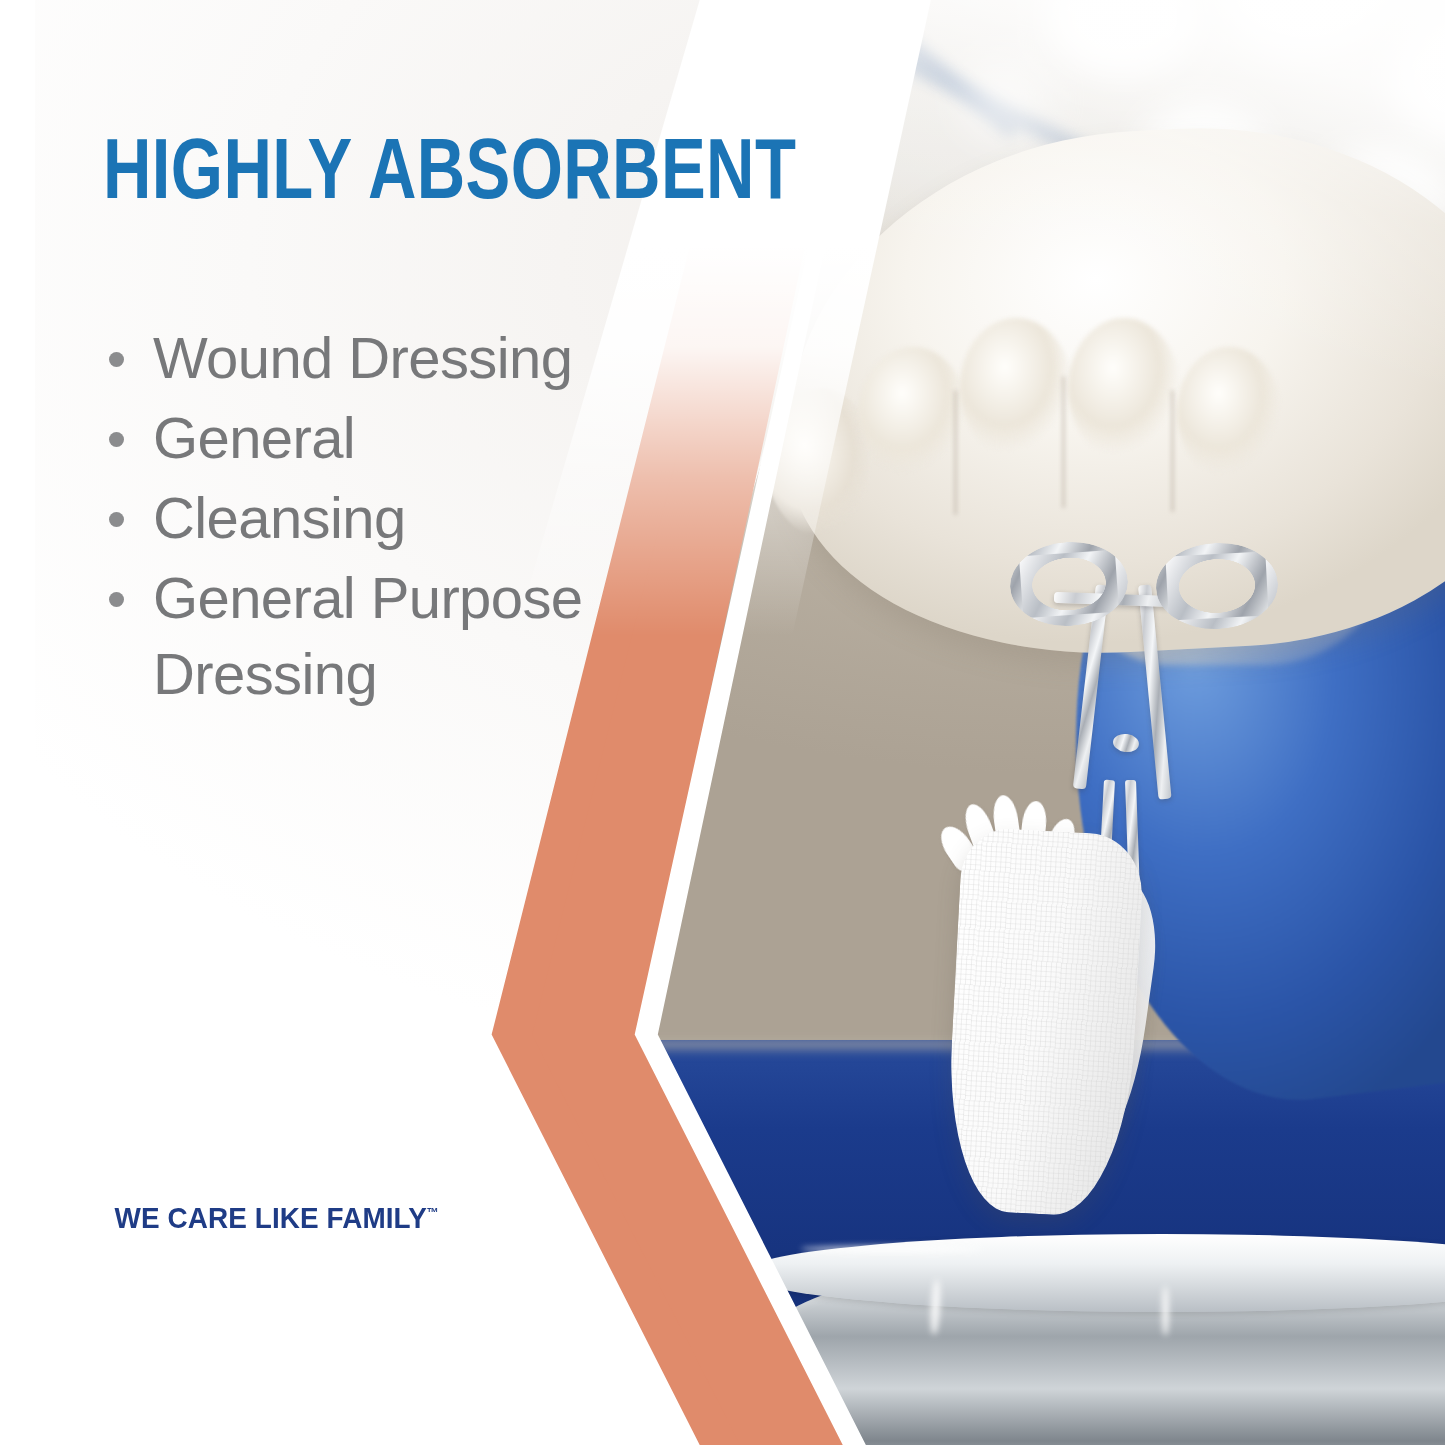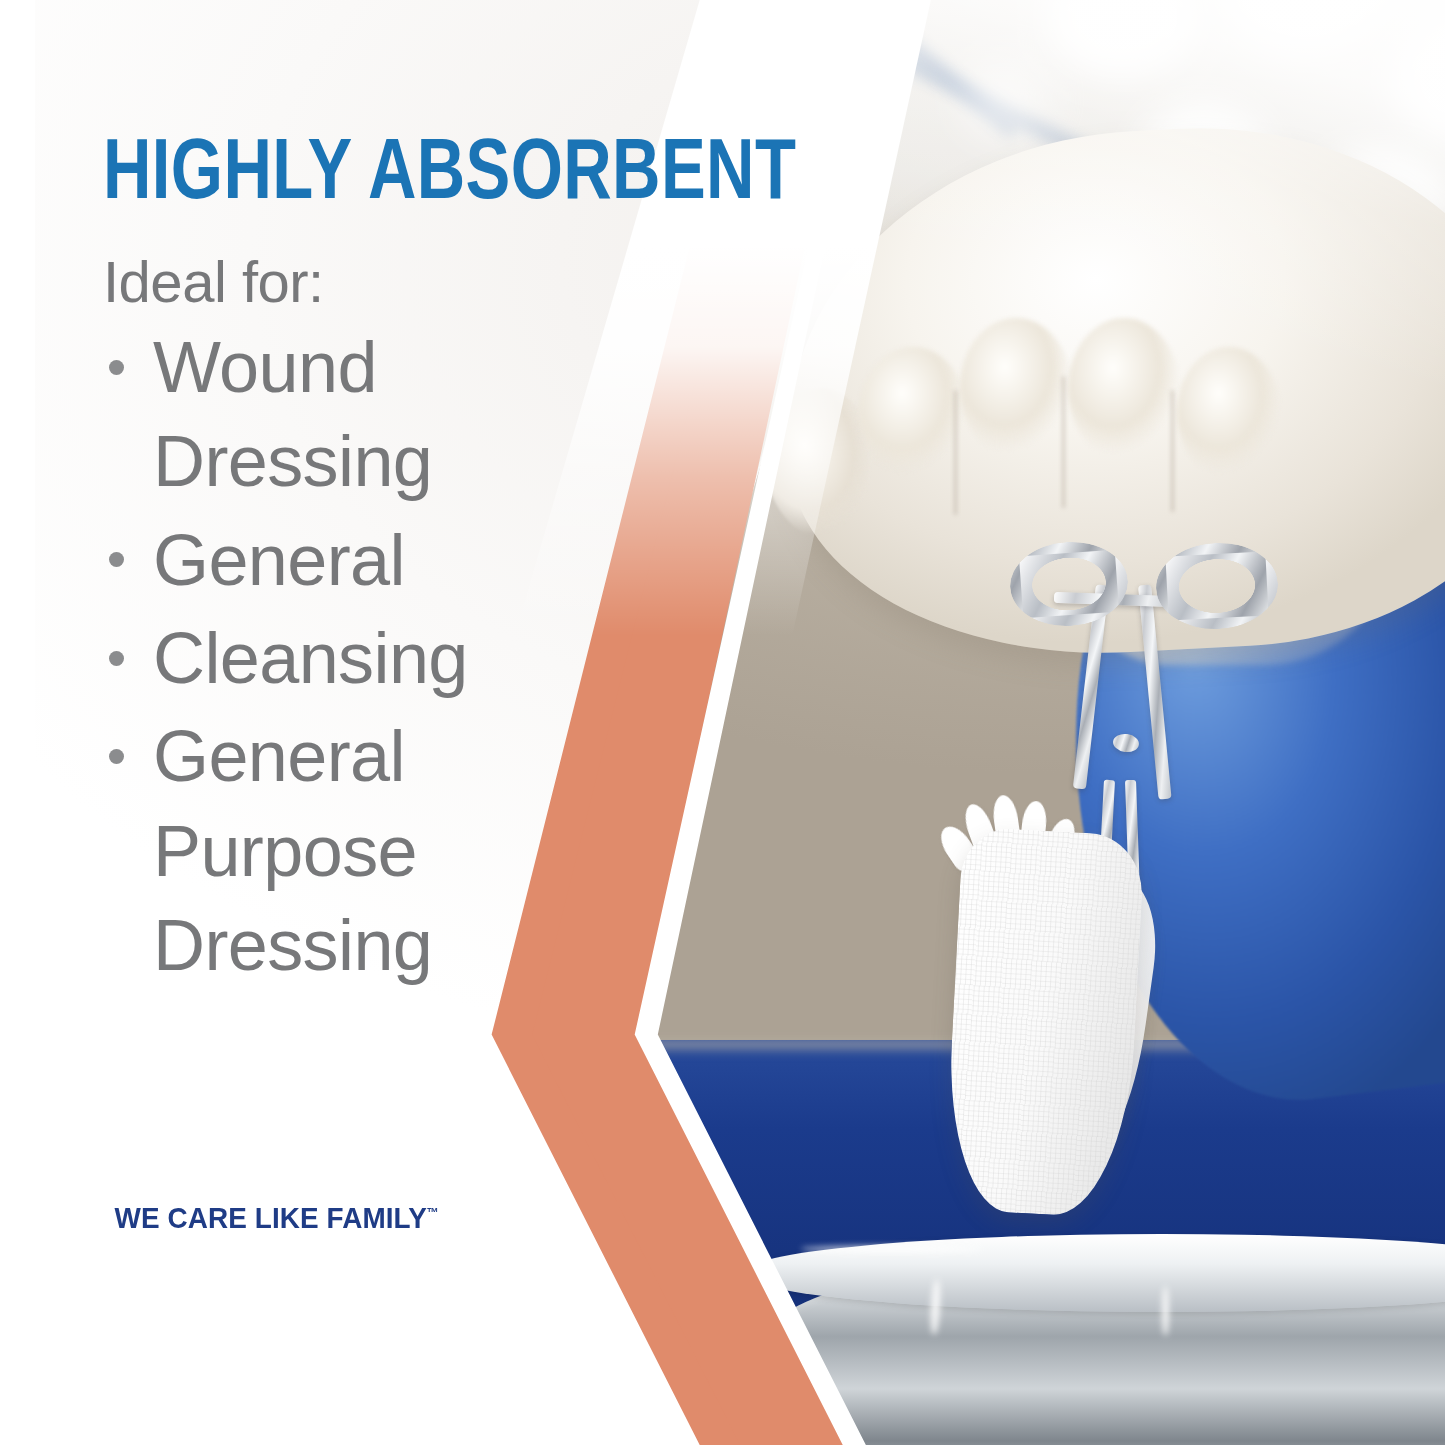--- a/index.html
+++ b/index.html
@@ -237,21 +237,21 @@
     color:#77787a;
     font-size:58px;
     font-weight:400;
     letter-spacing:-.5px;
   }
 
   .bullets{
     position:absolute;left:68px;top:320px;
     list-style:none;margin:0;padding:0;
     color:#77787a;
-    font-size:72px;
+    font-size:58px;
     font-weight:400;
     letter-spacing:-.6px;
     line-height:1.31;
     width:560px;
   }
   .bullets li{
     position:relative;
     padding-left:50px;
     margin-bottom:4px;
   }
@@ -361,21 +361,20 @@
 
   <div class="stripe stripe-outer"></div>
   <div class="stripe stripe-inner"></div>
   <div class="hairline"></div>
   <div class="stripe-fade"></div>
 
   <div class="content">
 
     <div class="headline">HIGHLY ABSORBENT</div>
 
-    <div class="ideal">Ideal for:</div>
 
     <ul class="bullets">
       <li>Wound Dressing</li>
       <li>General</li>
       <li>Cleansing</li>
       <li>General Purpose Dressing</li>
     </ul>
 
     <div class="logo">
       <div class="tagline">

